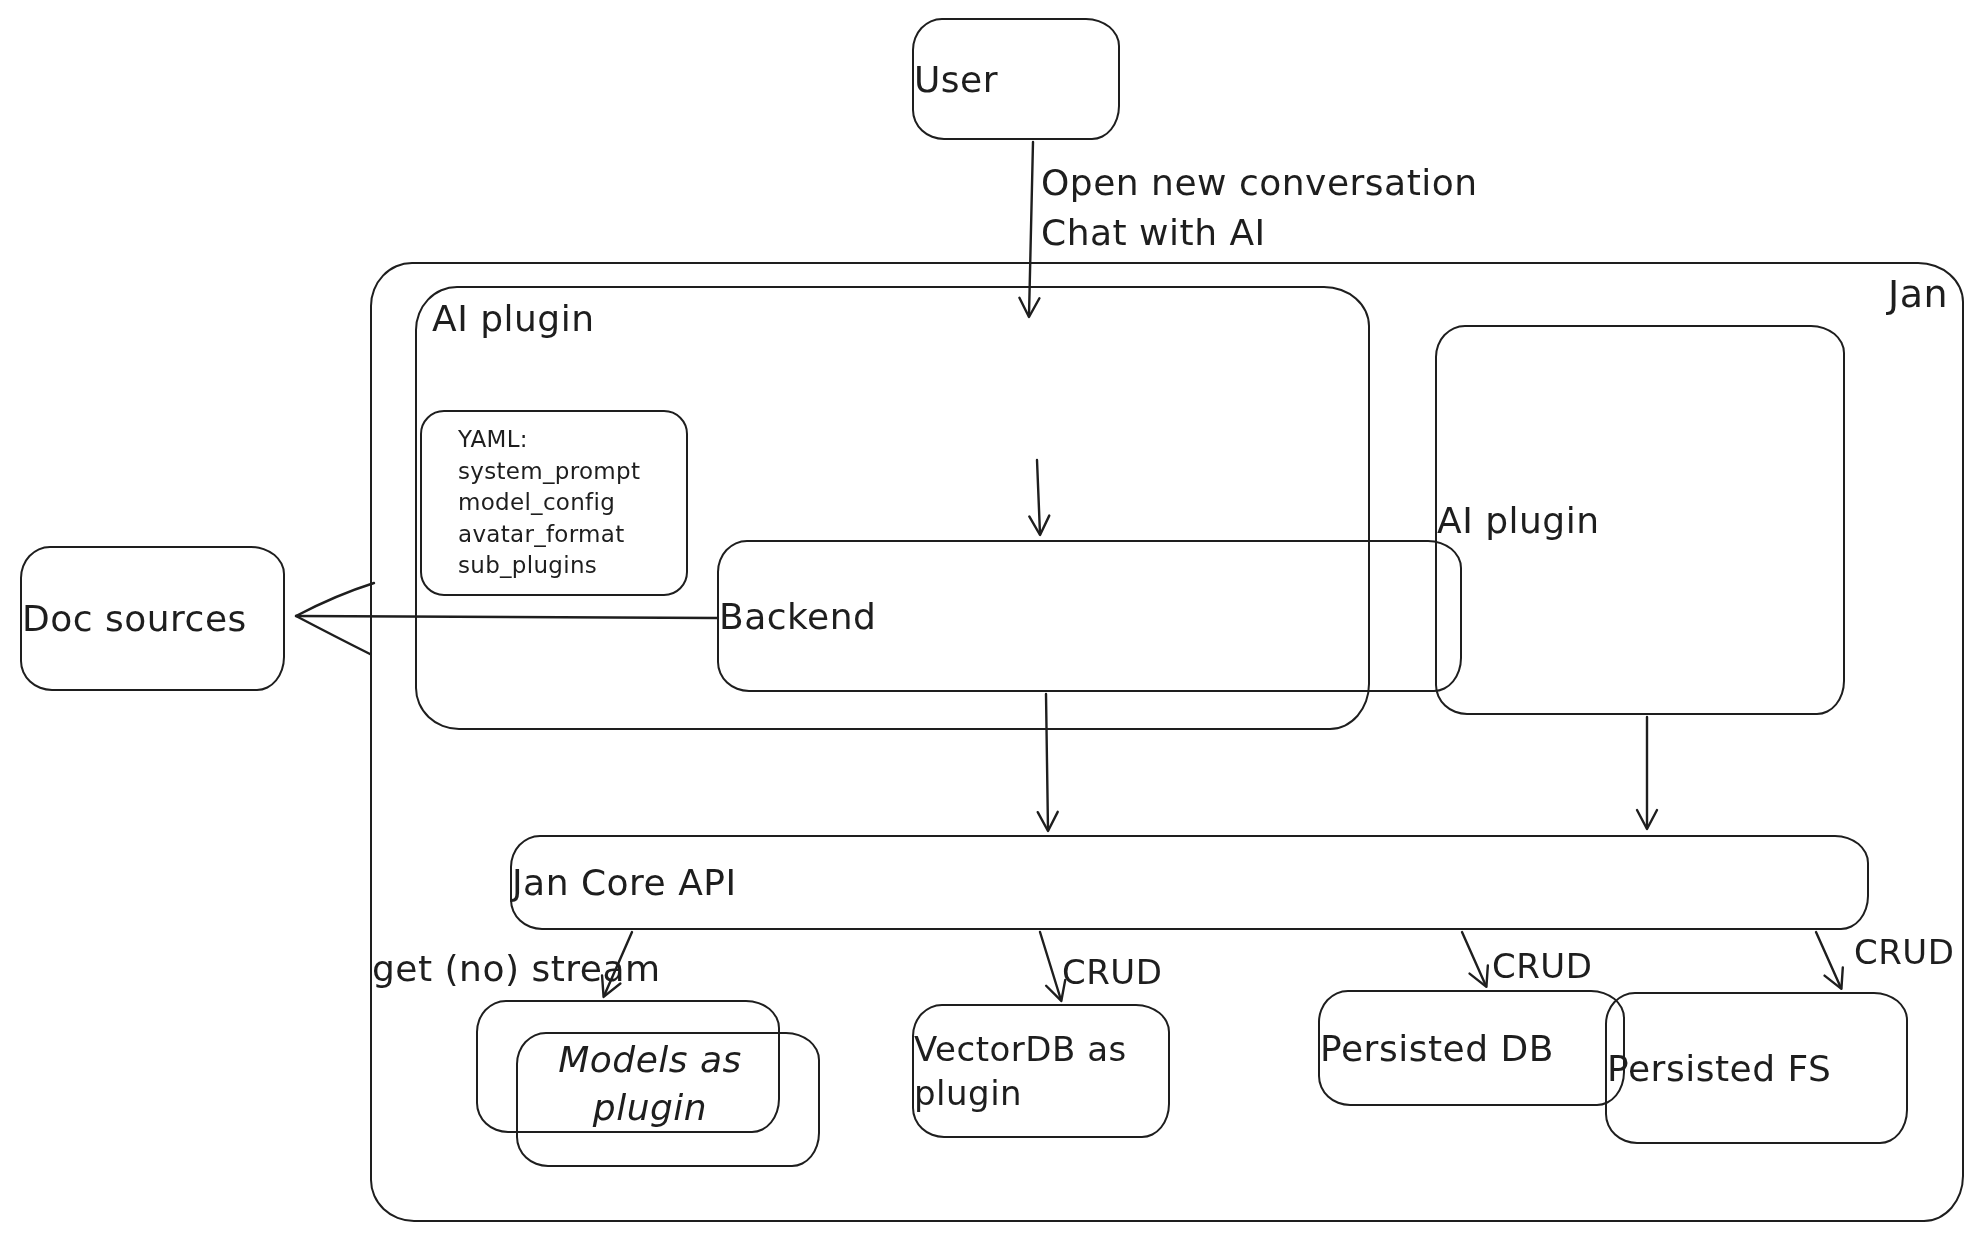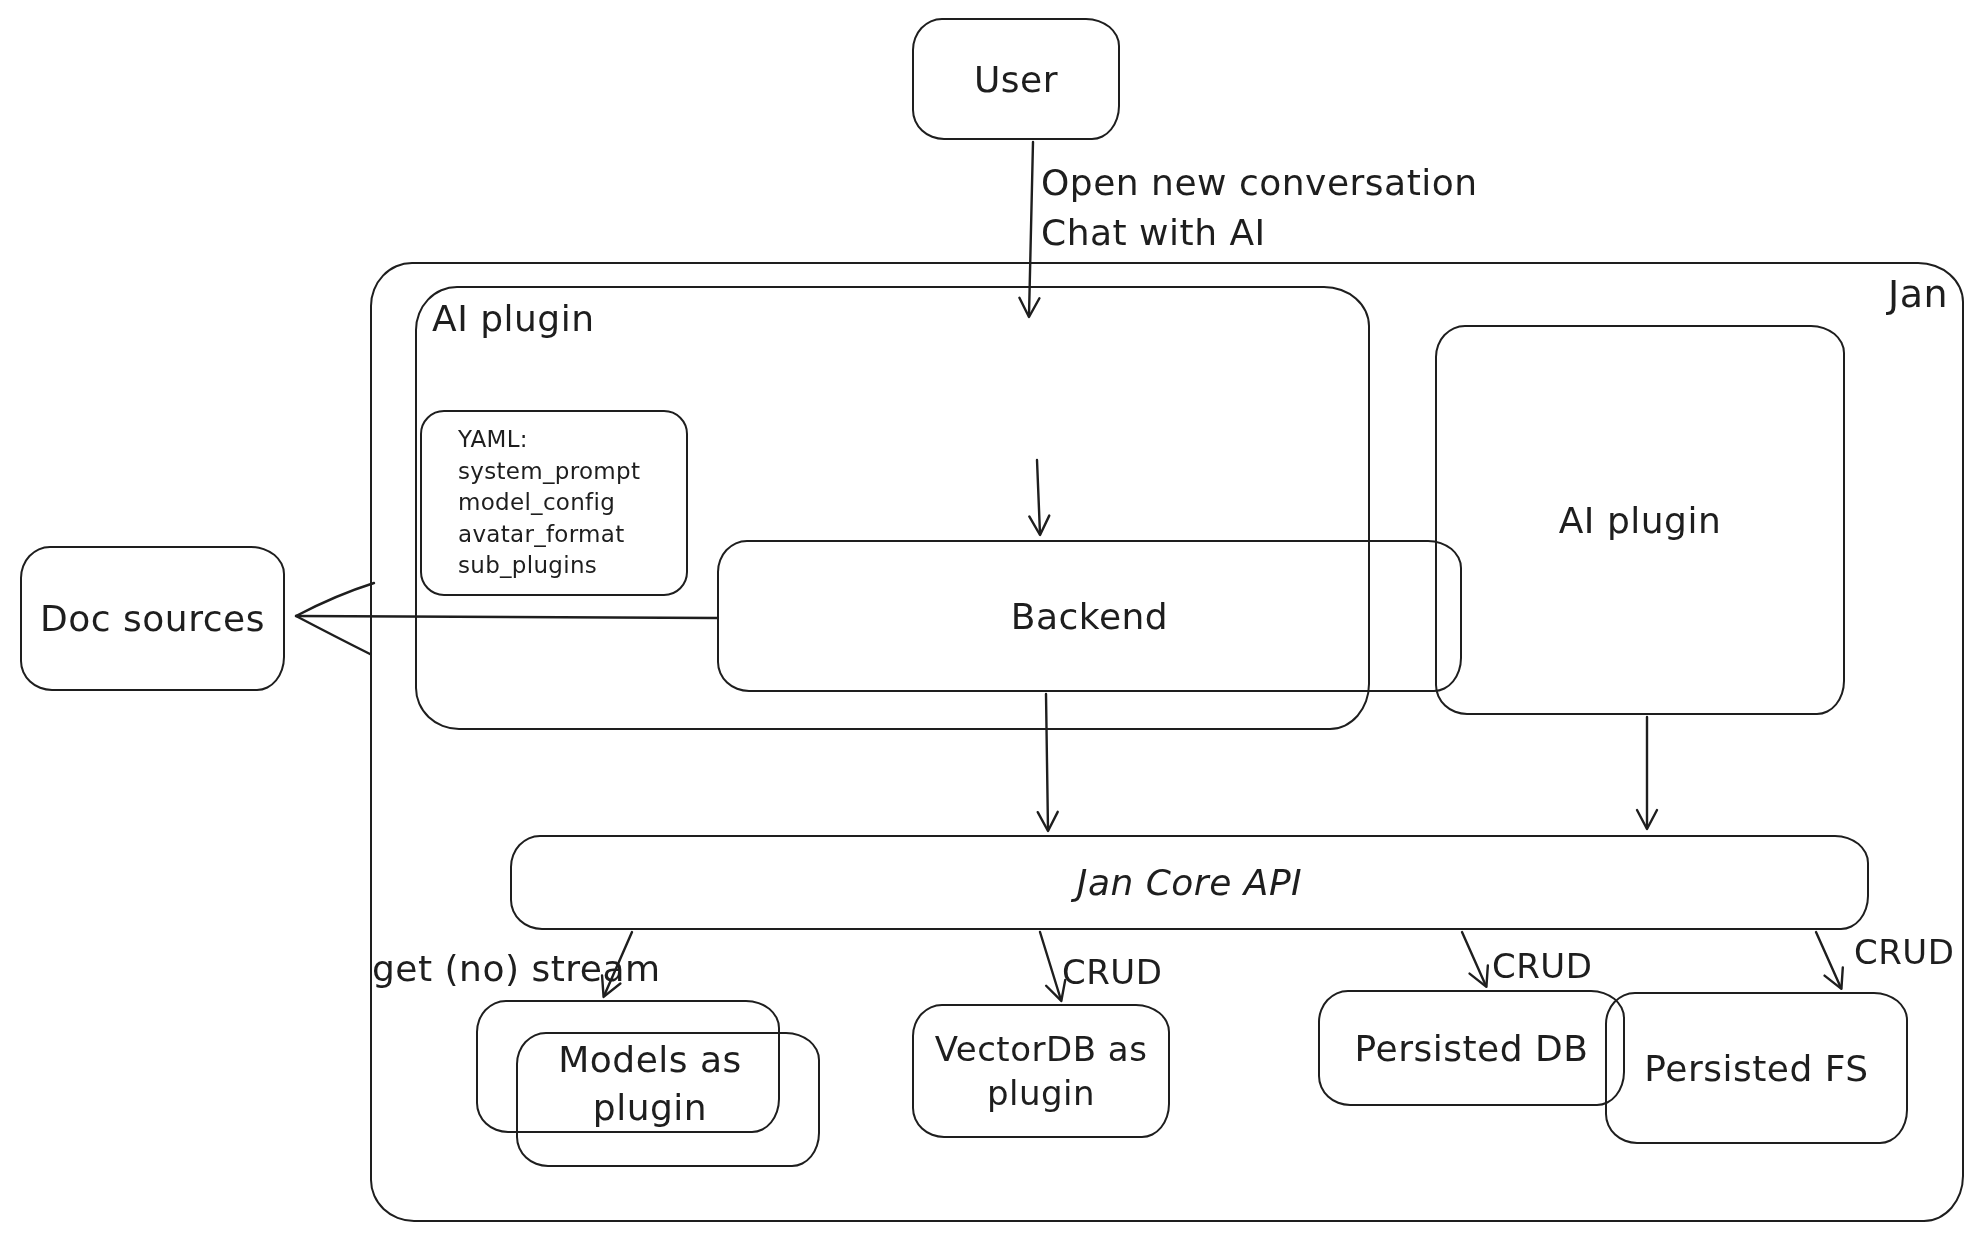--- a/index.html
+++ b/index.html
@@ -10,21 +10,21 @@
     font-family:"DejaVu Sans","Liberation Sans",sans-serif;
     color:var(--ink,#1e1e1e);
     overflow:hidden;
   }
   .node{
     position:absolute;
     border:2.6px solid var(--ink,#1e1e1e);
     border-radius:30px 34px 28px 32px / 32px 28px 34px 30px;
     background:transparent;
     display:flex;flex-direction:column;
-    align-items:center;justify-content:center;
+    align-items:flex-start;justify-content:center;
     font-size:36px;letter-spacing:.5px;
     text-align:center;
     box-sizing:border-box;
   }
   .container-box{border-radius:42px 46px 40px 44px / 44px 40px 46px 42px;}
   .label{position:absolute;white-space:nowrap;letter-spacing:.5px;}
   #user-box{left:912px;top:18px;width:208px;height:122px;}
   #jan-box{left:370px;top:262px;width:1594px;height:960px;}
   #jan-label{left:1872px;top:272px;font-size:38px;margin-left:16px;}
   #ai-plugin-group{left:415px;top:286px;width:955px;height:444px;}
@@ -34,24 +34,24 @@
     left:420px;top:410px;width:268px;height:186px;
     border-radius:24px;
     align-items:flex-start;justify-content:flex-start;
     padding:12px 6px 0 36px;
     font-size:23px;line-height:31.5px;letter-spacing:.3px;
     text-align:left;
   }
   #backend-box{left:717px;top:540px;width:745px;height:152px;}
   #ai-plugin-box{left:1435px;top:325px;width:410px;height:390px;}
   #doc-sources-box{left:20px;top:546px;width:265px;height:145px;font-size:36px;}
-  #jan-core-api-box{left:510px;top:835px;width:1359px;height:95px;font-style:italic;}
+  #jan-core-api-box{left:510px;top:835px;width:1359px;height:95px;}
   #models-box-back{left:476px;top:1000px;width:304px;height:133px;}
   #models-box-front{left:516px;top:1032px;width:304px;height:135px;}
-  #models-label{left:490px;top:1036px;width:320px;text-align:center;font-size:36px;line-height:48px;white-space:normal;}
+  #models-label{left:490px;top:1036px;width:320px;text-align:center;font-size:36px;line-height:48px;white-space:normal;font-style:italic;}
   #vectordb-box{left:912px;top:1004px;width:258px;height:134px;font-size:34px;line-height:44px;}
   #persisted-db-box{left:1318px;top:990px;width:307px;height:116px;}
   #persisted-fs-box{left:1605px;top:992px;width:303px;height:152px;}
   #edge-label-open-chat{left:1041px;top:158px;font-size:36px;line-height:50px;}
   #edge-label-stream{left:372px;top:948px;font-size:36px;}
   #edge-label-crud-vectordb{left:1062px;top:952px;font-size:34px;}
   #edge-label-crud-db{left:1492px;top:946px;font-size:34px;}
   #edge-label-crud-fs{left:1854px;top:932px;font-size:34px;}
   #edges-layer{position:absolute;left:0;top:0;pointer-events:none;}
   #edges-layer path{stroke:var(--ink,#1e1e1e);stroke-width:2.4;fill:none;stroke-linecap:round;stroke-linejoin:round;}

